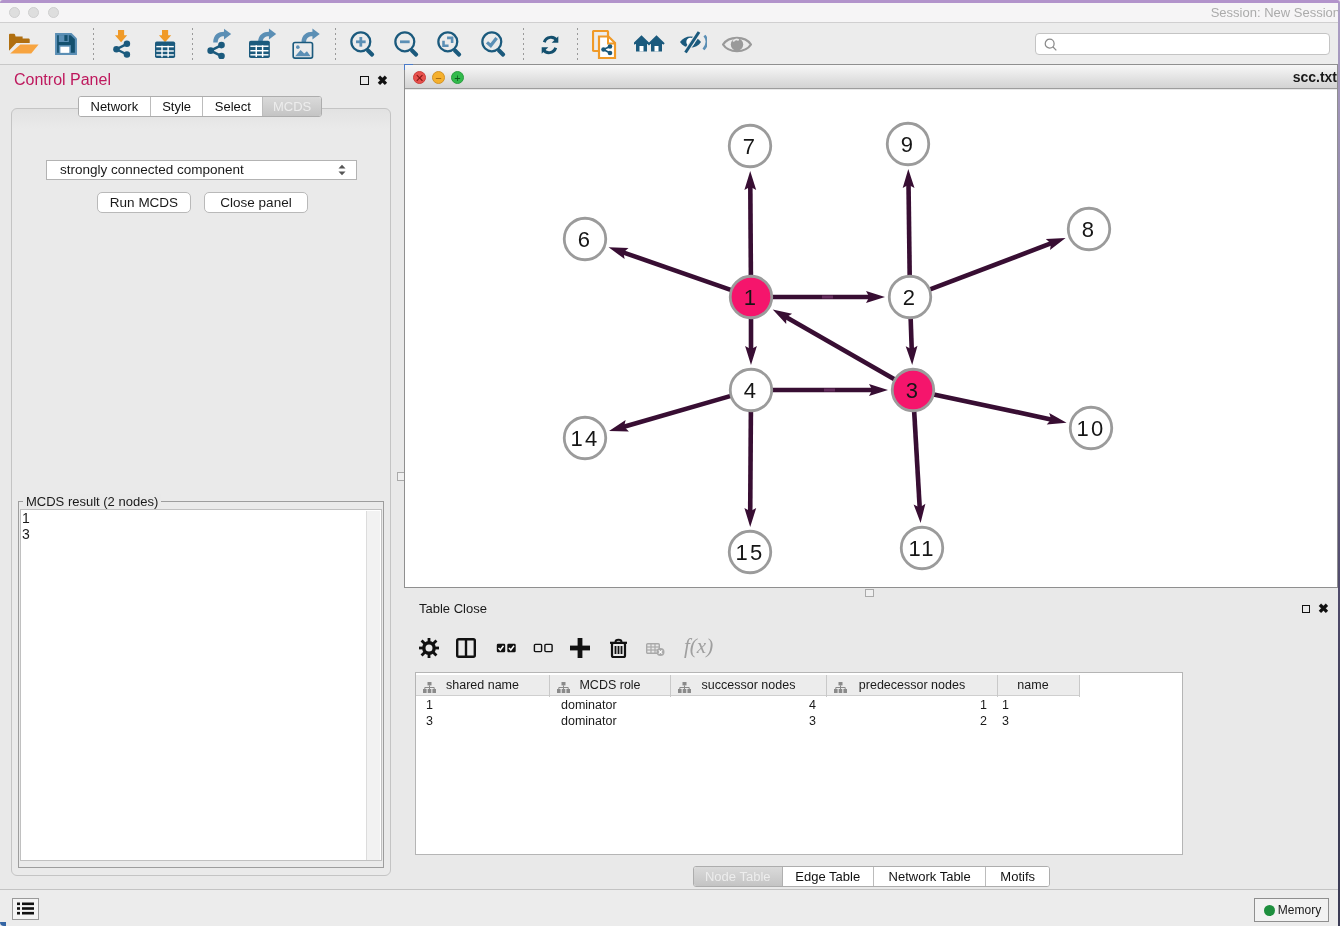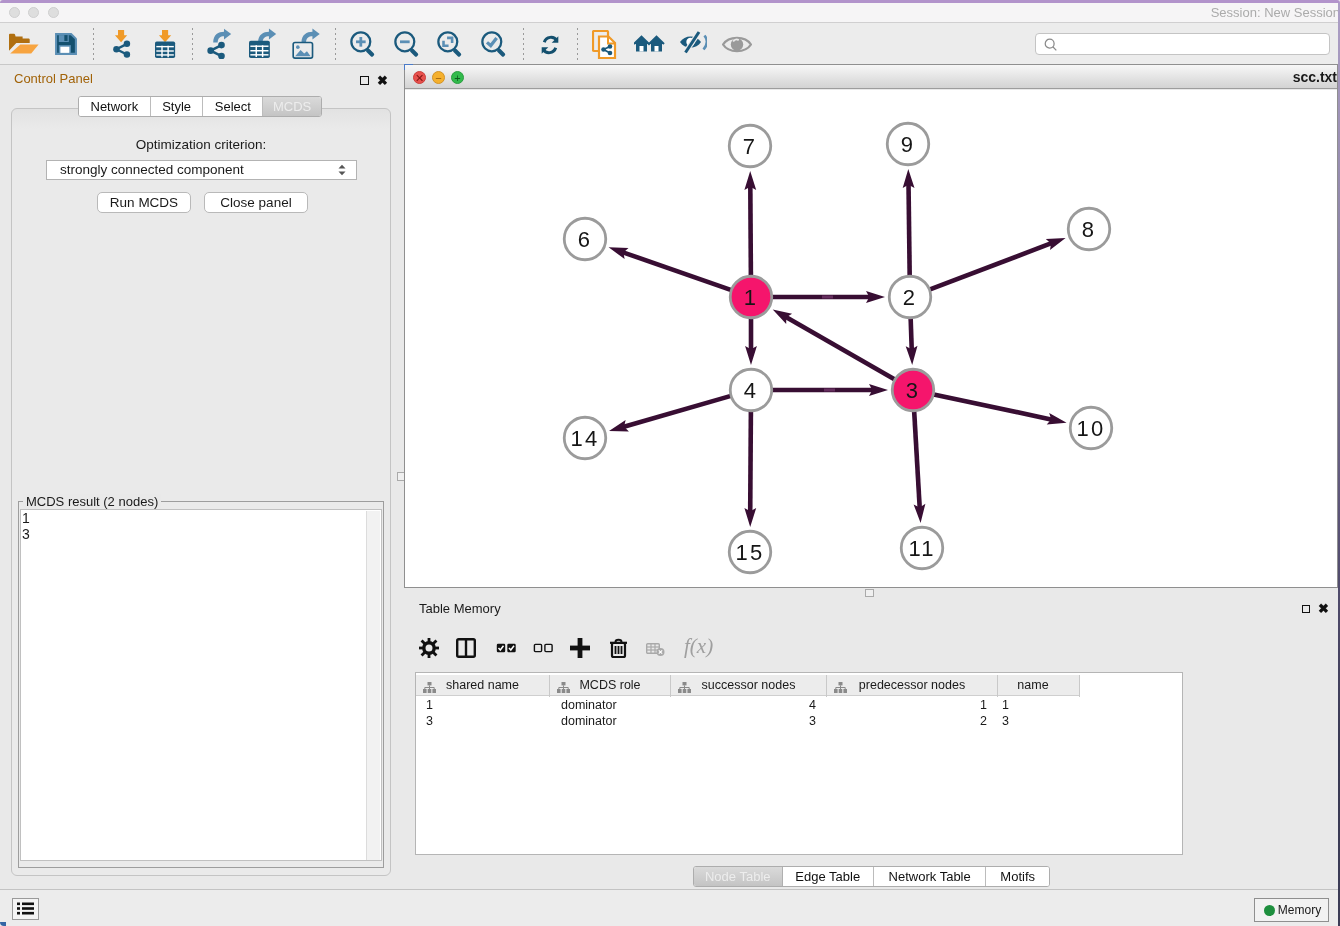--- a/index.html
+++ b/index.html
@@ -16,21 +16,21 @@
 #wtitle { width:100%; text-align:right; color:#ababab; font-size:13px; line-height:19px; }
 
 #toolbar { left:0; top:23px; width:1340px; height:42px; background:#ececec; border-bottom:1px solid #c8c8c8; }
 .tsep { position:absolute; top:5px; height:32px; width:1px;
   background-image:linear-gradient(#9a9a9a 33%, rgba(0,0,0,0) 0%);
   background-size:1px 5px; }
 
 #search { position:absolute; left:1035px; top:10px; width:295px; height:22px; background:#fff; border:1px solid #c4c4c4; border-radius:4px; }
 
 #cp { left:0; top:65px; width:404px; height:823px; background:#e9e9e9; }
-#cpHead { position:absolute; left:14px; top:6px; font-size:13px; color:#a16207; }
+#cpHead { position:absolute; left:14px; top:6px; font-size:16px; color:#be185d; }
 .paneIcons { position:absolute; top:8px; }
 .sqIcon { display:inline-block; width:9px; height:9px; border:1.5px solid #111; margin-right:8px; }
 .xIcon { font-weight:bold; font-size:13px; color:#111; }
 
 .tabgroup { position:absolute; z-index:3; display:flex; border:1px solid #adadad; border-radius:3px; overflow:hidden; background:#fff; }
 .tab { font-size:13px; text-align:center; line-height:19px; background:#fff; color:#111; border-right:1px solid #bcbcbc; }
 .tab:last-child { border-right:none; }
 .tab.sel { background:linear-gradient(#dadada,#c4c4c4); color:#ededed; border-right-color:#b0b0b0; }
 
 #cpPane { position:absolute; left:11px; top:43px; width:380px; height:768px; border:1px solid #c4c4c4; background:linear-gradient(#e2e2e2, #eaeaea 20px); border-radius:6px; }
@@ -243,21 +243,20 @@
 <div class="abs" id="cp">
   <div id="cpHead">Control Panel</div>
   <div class="paneIcons" style="left:360px"><span class="sqIcon"></span><span class="xIcon">✖</span></div>
   <div class="tabgroup" style="left:78px;top:31px;width:244px;height:21px">
     <div class="tab" style="width:72px">Network</div>
     <div class="tab" style="width:53px">Style</div>
     <div class="tab" style="width:60px">Select</div>
     <div class="tab sel" style="width:58px">MCDS</div>
   </div>
   <div id="cpPane">
-    <div id="optLabel">Optimization criterion:</div>
     <div id="dropdown">strongly connected component
       <svg width="10" height="14" viewBox="0 0 10 14" style="position:absolute;right:9px;top:2px">
           <path d="M1.5 5.5 L5 1.8 L8.5 5.5 Z" fill="#555"></path>
           <path d="M1.5 8.5 L5 12.2 L8.5 8.5 Z" fill="#555"></path>
         </svg>
     </div>
     <div class="btn" style="left:85px;top:83px;width:94px">Run MCDS</div>
     <div class="btn" style="left:192px;top:83px;width:104px">Close panel</div>
     <div id="fieldset">
       <div id="fsBorder"></div>
@@ -334,21 +333,21 @@
 <text x="585" y="438" font-family="Liberation Sans, sans-serif" font-size="22" fill="#161616" letter-spacing="2.2" text-anchor="middle" dominant-baseline="central">14</text>
 <circle cx="750" cy="552" r="20.75" fill="#ffffff" stroke="#9b9b9b" stroke-width="2.8"></circle>
 <text x="750" y="552" font-family="Liberation Sans, sans-serif" font-size="22" fill="#161616" letter-spacing="2.2" text-anchor="middle" dominant-baseline="central">15</text>
 </svg>
 
   </div>
 </div>
 <div class="hsplit"></div>
 
 <div class="abs" id="tp">
-  <div id="tpHead">Table Memory</div>
+  <div id="tpHead">Table Close</div>
 
   <div class="paneIcons" style="left:896px;top:3px"><span class="sqIcon" style="width:8px;height:8px"></span><span class="xIcon">✖</span></div>
   <div id="tpToolbar">
       <svg style="position:absolute;left:13px;top:18px" width="20" height="20" viewBox="0 0 20 20">
         <circle cx="10" cy="10" r="5.2" fill="none" stroke="#111" stroke-width="3.4"></circle>
         <rect x="8.6" y="-0.5" width="2.8" height="4.6" fill="#111" transform="rotate(0 10 10)"></rect>
         <rect x="8.6" y="-0.5" width="2.8" height="4.6" fill="#111" transform="rotate(45 10 10)"></rect>
         <rect x="8.6" y="-0.5" width="2.8" height="4.6" fill="#111" transform="rotate(90 10 10)"></rect>
         <rect x="8.6" y="-0.5" width="2.8" height="4.6" fill="#111" transform="rotate(135 10 10)"></rect>
         <rect x="8.6" y="-0.5" width="2.8" height="4.6" fill="#111" transform="rotate(180 10 10)"></rect>

